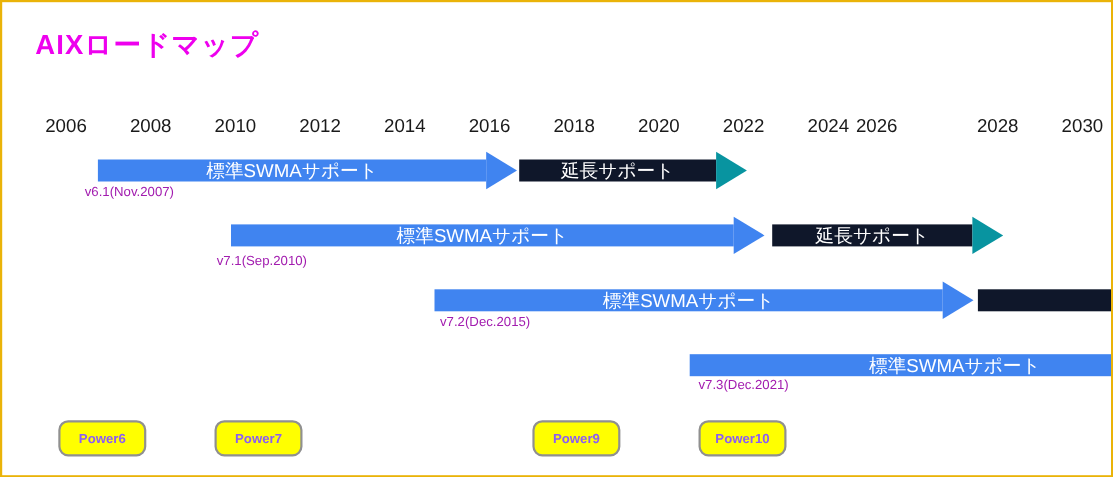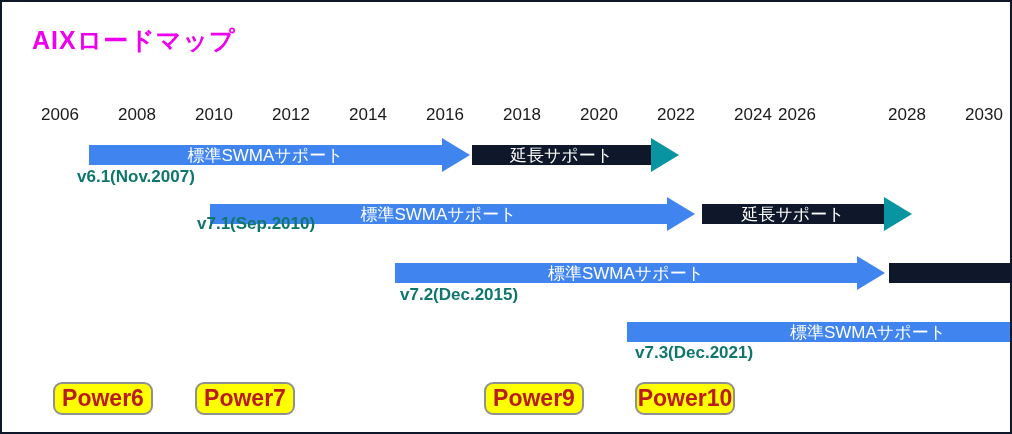--- a/index.html
+++ b/index.html
@@ -1,19 +1,19 @@
 <!DOCTYPE html>
 <html><head>
 <meta charset="utf-8">
 <style>
   html,body{margin:0;padding:0;background:#fff;}
   body{width:1012px;height:434px;font-family:"Liberation Sans","DejaVu Sans",sans-serif;}
   .frame{
     position:relative;width:1012px;height:434px;box-sizing:border-box;
-    border:2px solid #0f172a;background:#ffffff;overflow:hidden;
+    border:2px solid #eab308;background:#ffffff;overflow:hidden;
   }
   .title{
     position:absolute;left:30px;top:22px;
     font-size:25px;font-weight:bold;color:#EE00EE;letter-spacing:1px;
   }
   .yr{
     position:absolute;top:103px;transform:translateX(-50%);
     font-size:17px;color:#1a1a1a;white-space:nowrap;margin-left:10px;
   }
   
@@ -26,27 +26,27 @@
   .arrow.nohead .abody{right:0;}
   .ahead{
     position:absolute;right:0;top:0;width:0;height:0;
     border-top:17px solid transparent;border-bottom:17px solid transparent;
   }
   .std .abody{background:#4084F0;}
   .std .ahead{border-left:28px solid #4084F0;}
   .ext .abody{background:#0f172a;}
   .ext .ahead{border-left:28px solid #0894A0;}
   .vlabel{
-    position:absolute;font-size:17px;font-weight:bold;color:#0f766e;white-space:nowrap;
+    position:absolute;font-size:12px;font-weight:normal;color:#a21caf;white-space:nowrap;
   }
   .pbtn{
-    position:absolute;top:380px;width:100px;height:33px;box-sizing:border-box;
+    position:absolute;top:380px;width:80px;height:33px;box-sizing:border-box;
     background:#FFFF00;border:2px solid #909090;border-radius:9px;
     display:flex;align-items:center;justify-content:center;
-    font-size:23px;font-weight:bold;color:#b91c1c;cursor:pointer;
+    font-size:12px;font-weight:bold;color:#8b5cf6;cursor:pointer;
   }
 </style>
 </head>
 <body>
 
 <div class="frame">
 
   <div class="title">AIXロードマップ</div>
 
   <div>
@@ -76,21 +76,21 @@
   <div class="vlabel" style="left:75px;top:165px">v6.1(Nov.2007)</div>
 
   <div class="arrow std" style="left:208px;top:195px;width:485px">
     <div class="abody">標準SWMAサポート</div>
     <div class="ahead"></div>
   </div>
   <div class="arrow ext" style="left:700px;top:195px;width:210px">
     <div class="abody">延長サポート</div>
     <div class="ahead"></div>
   </div>
-  <div class="vlabel" style="left:195px;top:212px">v7.1(Sep.2010)</div>
+  <div class="vlabel" style="left:195px;top:228px">v7.1(Sep.2010)</div>
 
   <div class="arrow std" style="left:393px;top:254px;width:490px">
     <div class="abody">標準SWMAサポート</div>
     <div class="ahead"></div>
   </div>
   <div class="arrow ext nohead" style="left:887px;top:254px;width:220px">
     <div class="abody"></div>
   </div>
   <div class="vlabel" style="left:398px;top:283px">v7.2(Dec.2015)</div>
 

